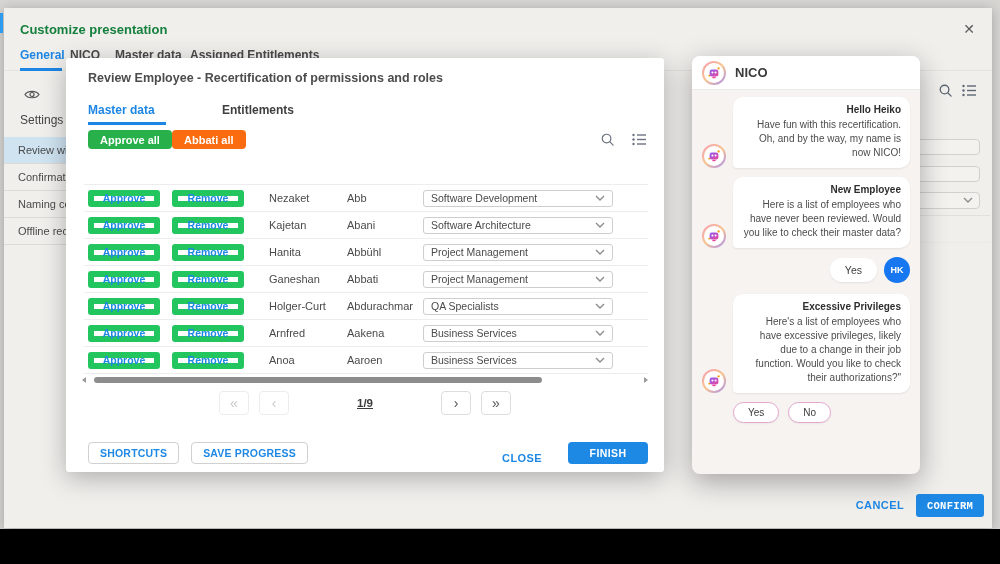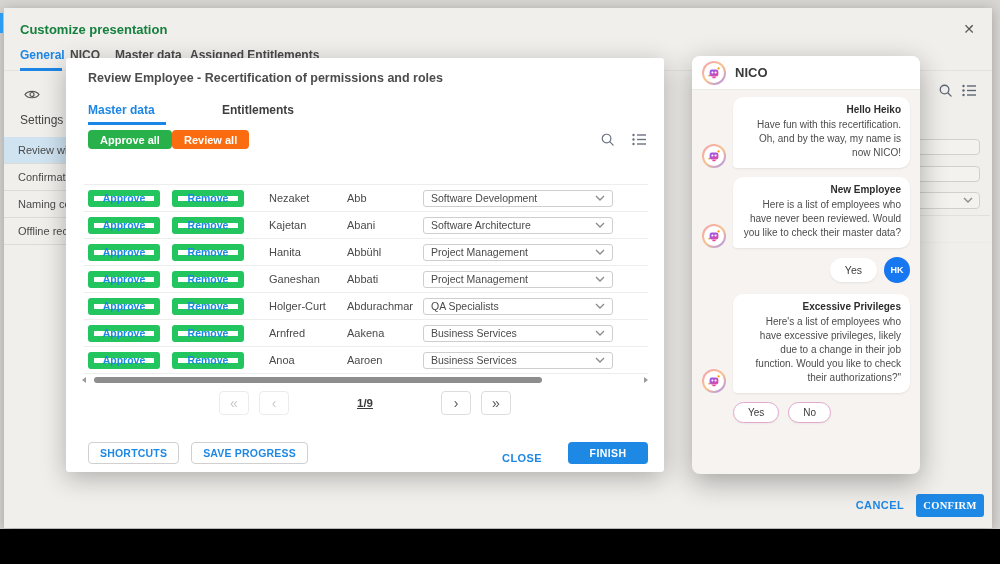--- a/index.html
+++ b/index.html
@@ -26,21 +26,21 @@
   .side-items { position:absolute; left:0; top:129px; width:76px; }
   .side-item { height:27px; line-height:27px; padding-left:14px; font-size:11px; color:#4a4a4a; border-bottom:1px solid #dddbd8; white-space:nowrap; overflow:hidden; cursor:pointer; }
   .side-item.active { background:#cfe3f1; }
 
   .bg-field { position:absolute; left:856px; width:120px; border:1px solid #d2d0cd; border-radius:4px; background:#f4f2ef; z-index:1; display:flex; align-items:center; justify-content:flex-end; padding-right:6px; }
   .bg-line { position:absolute; height:1px; background:#e2e0dd; z-index:1; }
 
   .dlg-icon { position:absolute; top:75px; cursor:pointer; }
 
   .dlg-cancel { position:absolute; right:88px; top:491px; font-size:11px; font-weight:700; color:#1e88e5; letter-spacing:.4px; cursor:pointer; }
-  .dlg-confirm { position:absolute; right:8px; top:486px; width:68px; height:23px; background:#1e88e5; border:none; border-radius:3px; color:#fff; font-size:10.5px; font-weight:700; letter-spacing:.3px; display:flex; align-items:center; justify-content:center; cursor:pointer; font-family:Liberation Serif, serif; }
+  .dlg-confirm { position:absolute; right:8px; top:486px; width:68px; height:23px; background:#1e88e5; border:none; border-radius:3px; color:#fff; font-size:10.5px; font-weight:700; letter-spacing:.3px; display:flex; align-items:center; justify-content:center; cursor:pointer; font-family:Liberation Mono, monospace; }
 
   
   .modal { position:absolute; left:66px; top:58px; width:598px; height:414px; background:#fff; border-radius:3px; box-shadow:0 6px 26px rgba(0,0,0,.28); z-index:5; }
   .m-title { position:absolute; left:22px; top:13px; font-size:12.5px; font-weight:600; color:#4c4c4c; }
   .m-tab { position:absolute; top:45px; font-size:12px; cursor:pointer; }
   .m-tab.active { color:#1d86e4; font-weight:700; }
   .m-tab.inactive { color:#3f3f3f; font-weight:600;padding-left:34px; }
   .m-tab-underline { position:absolute; left:22px; top:64px; width:78px; height:3px; background:#1d86e4; }
   .btn-green, .btn-orange { position:absolute; top:72px; height:19px; border:none; border-radius:4px; color:#fff; font-weight:700; font-size:11px; padding:0 12px; display:flex; align-items:center; cursor:pointer; font-family:inherit; }
   .btn-green { left:22px; background:#28b14a; }
@@ -150,21 +150,21 @@
 </div>
 <div class="accent-bar"></div>
 
 <div class="modal">
   <div class="m-title">Review Employee - Recertification of permissions and roles</div>
   <span class="m-tab active" style="left:22px">Master data</span>
   <span class="m-tab inactive" style="left:122px">Entitlements</span>
   <div class="m-tab-underline"></div>
 
   <button class="btn-green">Approve all</button>
-  <button class="btn-orange">Review all</button>
+  <button class="btn-orange">Abbati all</button>
 
   <div class="m-icons">
     <span>
       <svg width="15" height="15" viewBox="0 0 16 16">
           <circle cx="7" cy="7" r="4.6" fill="none" stroke="#6b7280" stroke-width="1.3"></circle>
           <line x1="10.6" y1="10.6" x2="14" y2="14" stroke="#6b7280" stroke-width="1.3" stroke-linecap="round"></line>
         </svg>
     </span>
     <span>
       <svg width="15" height="13" viewBox="0 0 15 13">

